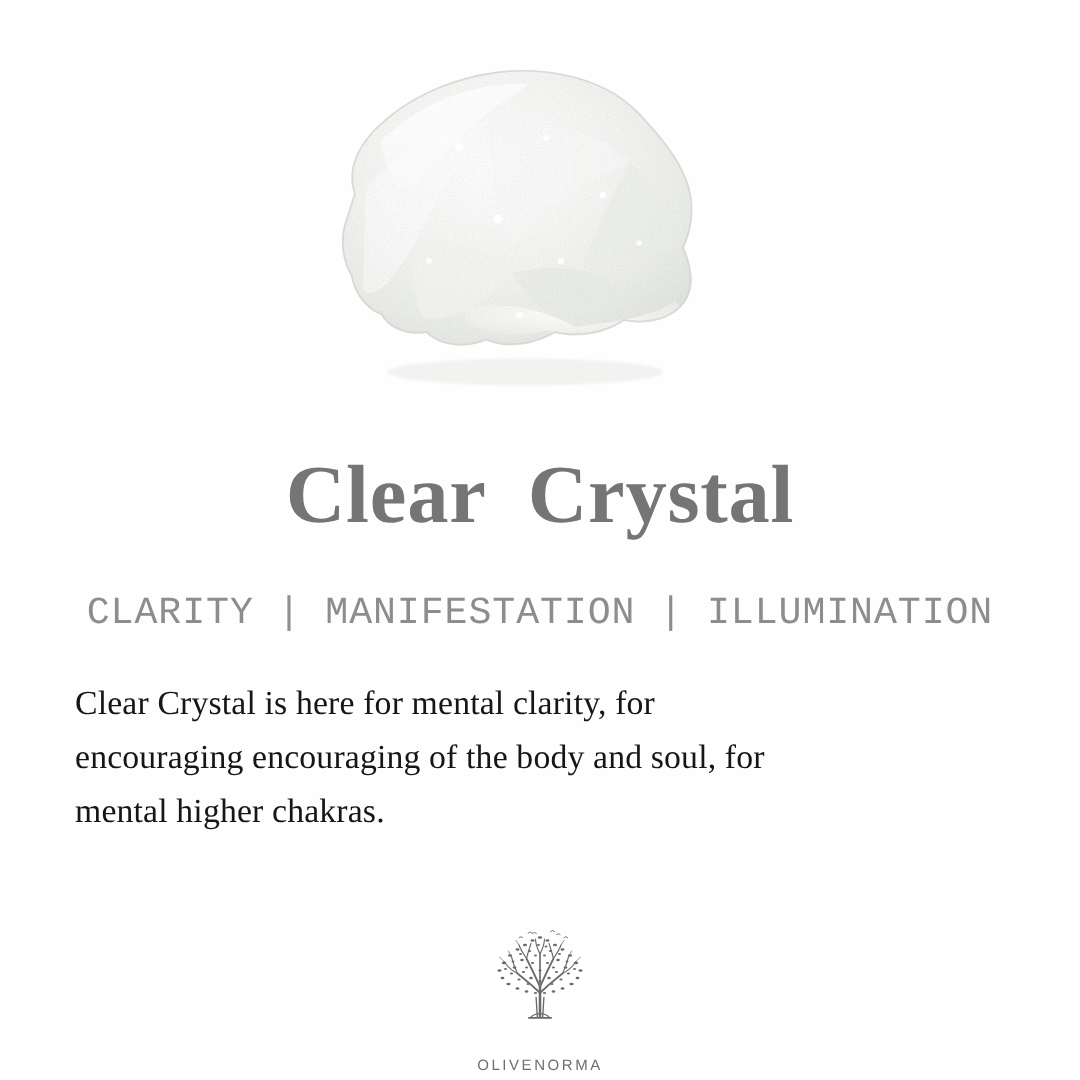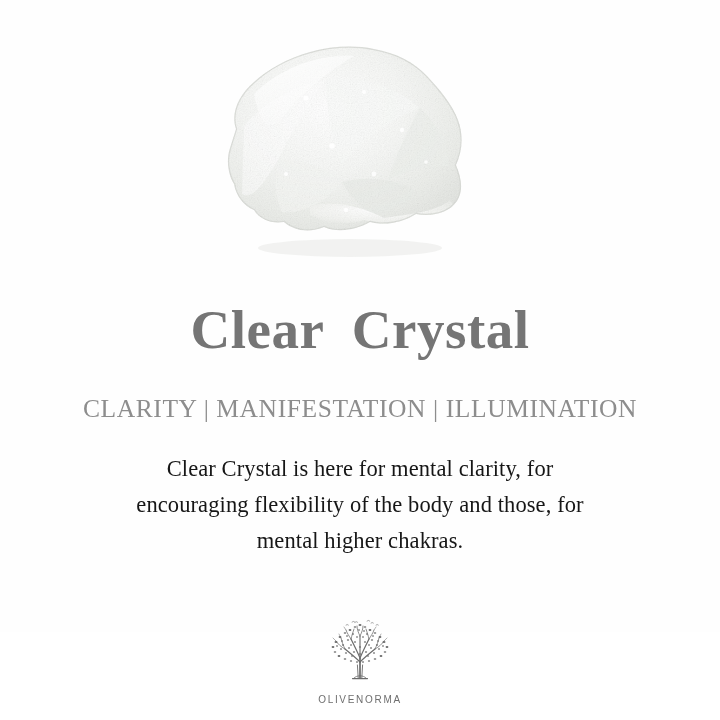--- a/index.html
+++ b/index.html
@@ -56,36 +56,36 @@
     white-space: pre;
   }
 
   
   .subtitle {
     position: absolute;
     top: 394px;
     left: 0;
     width: 720px;
     text-align: center;
-    font-family: Liberation Serif, serif;
+    font-family: Liberation Mono, monospace;
     font-size: 25.5px;
     line-height: 30px;
     font-weight: 300;
     color: #8d8d8d;
     letter-spacing: 0.6px;
     white-space: pre;
   }
 
   
   .body-text {
     position: absolute;
     top: 451px;
     left: 50px;
     width: 620px;
-    text-align: center;
+    text-align: left;
     font-family: "Liberation Serif", "DejaVu Serif", serif;
     font-size: 22.5px;
     line-height: 36px;
     color: #161616;
     letter-spacing: 0.1px;
   }
   .body-text .line {
     display: block;
     white-space: pre;
   }
@@ -99,21 +99,21 @@
     display: flex;
     flex-direction: column;
     align-items: center;
   }
   .logo-tree {
     width: 72px;
     height: 66px;
     display: block;
   }
   .logo-word {
-    margin-top: 10px;
+    margin-top: 21px;
     font-family: "Liberation Sans", sans-serif;
     font-size: 10px;
     letter-spacing: 1.7px;
     color: #6e6e6e;
     font-weight: 400;
     white-space: pre;
   }
 </style>
 </head>
 <body>
@@ -204,21 +204,21 @@
       </g>
     </svg>
   </div>
 
   <div class="title">Clear  Crystal</div>
 
   <div class="subtitle">CLARITY | MANIFESTATION | ILLUMINATION</div>
 
   <div class="body-text">
     <span class="line">Clear Crystal is here for mental clarity, for</span>
-    <span class="line">encouraging flexibility of the body and those, for</span>
+    <span class="line">encouraging encouraging of the body and soul, for</span>
     <span class="line">mental higher chakras.</span>
   </div>
 
   <div class="logo">
     <svg class="logo-tree" viewBox="0 0 72 66" aria-hidden="true">
       <g stroke="#6b6b6b" stroke-width="0.75" fill="none" stroke-linecap="round">
 
         <path d="M36,60 L36,40" stroke-width="1.7"></path>
         <path d="M34.2,60 L33.4,47" stroke-width="0.9"></path>
         <path d="M37.8,60 L38.6,47" stroke-width="0.9"></path>

